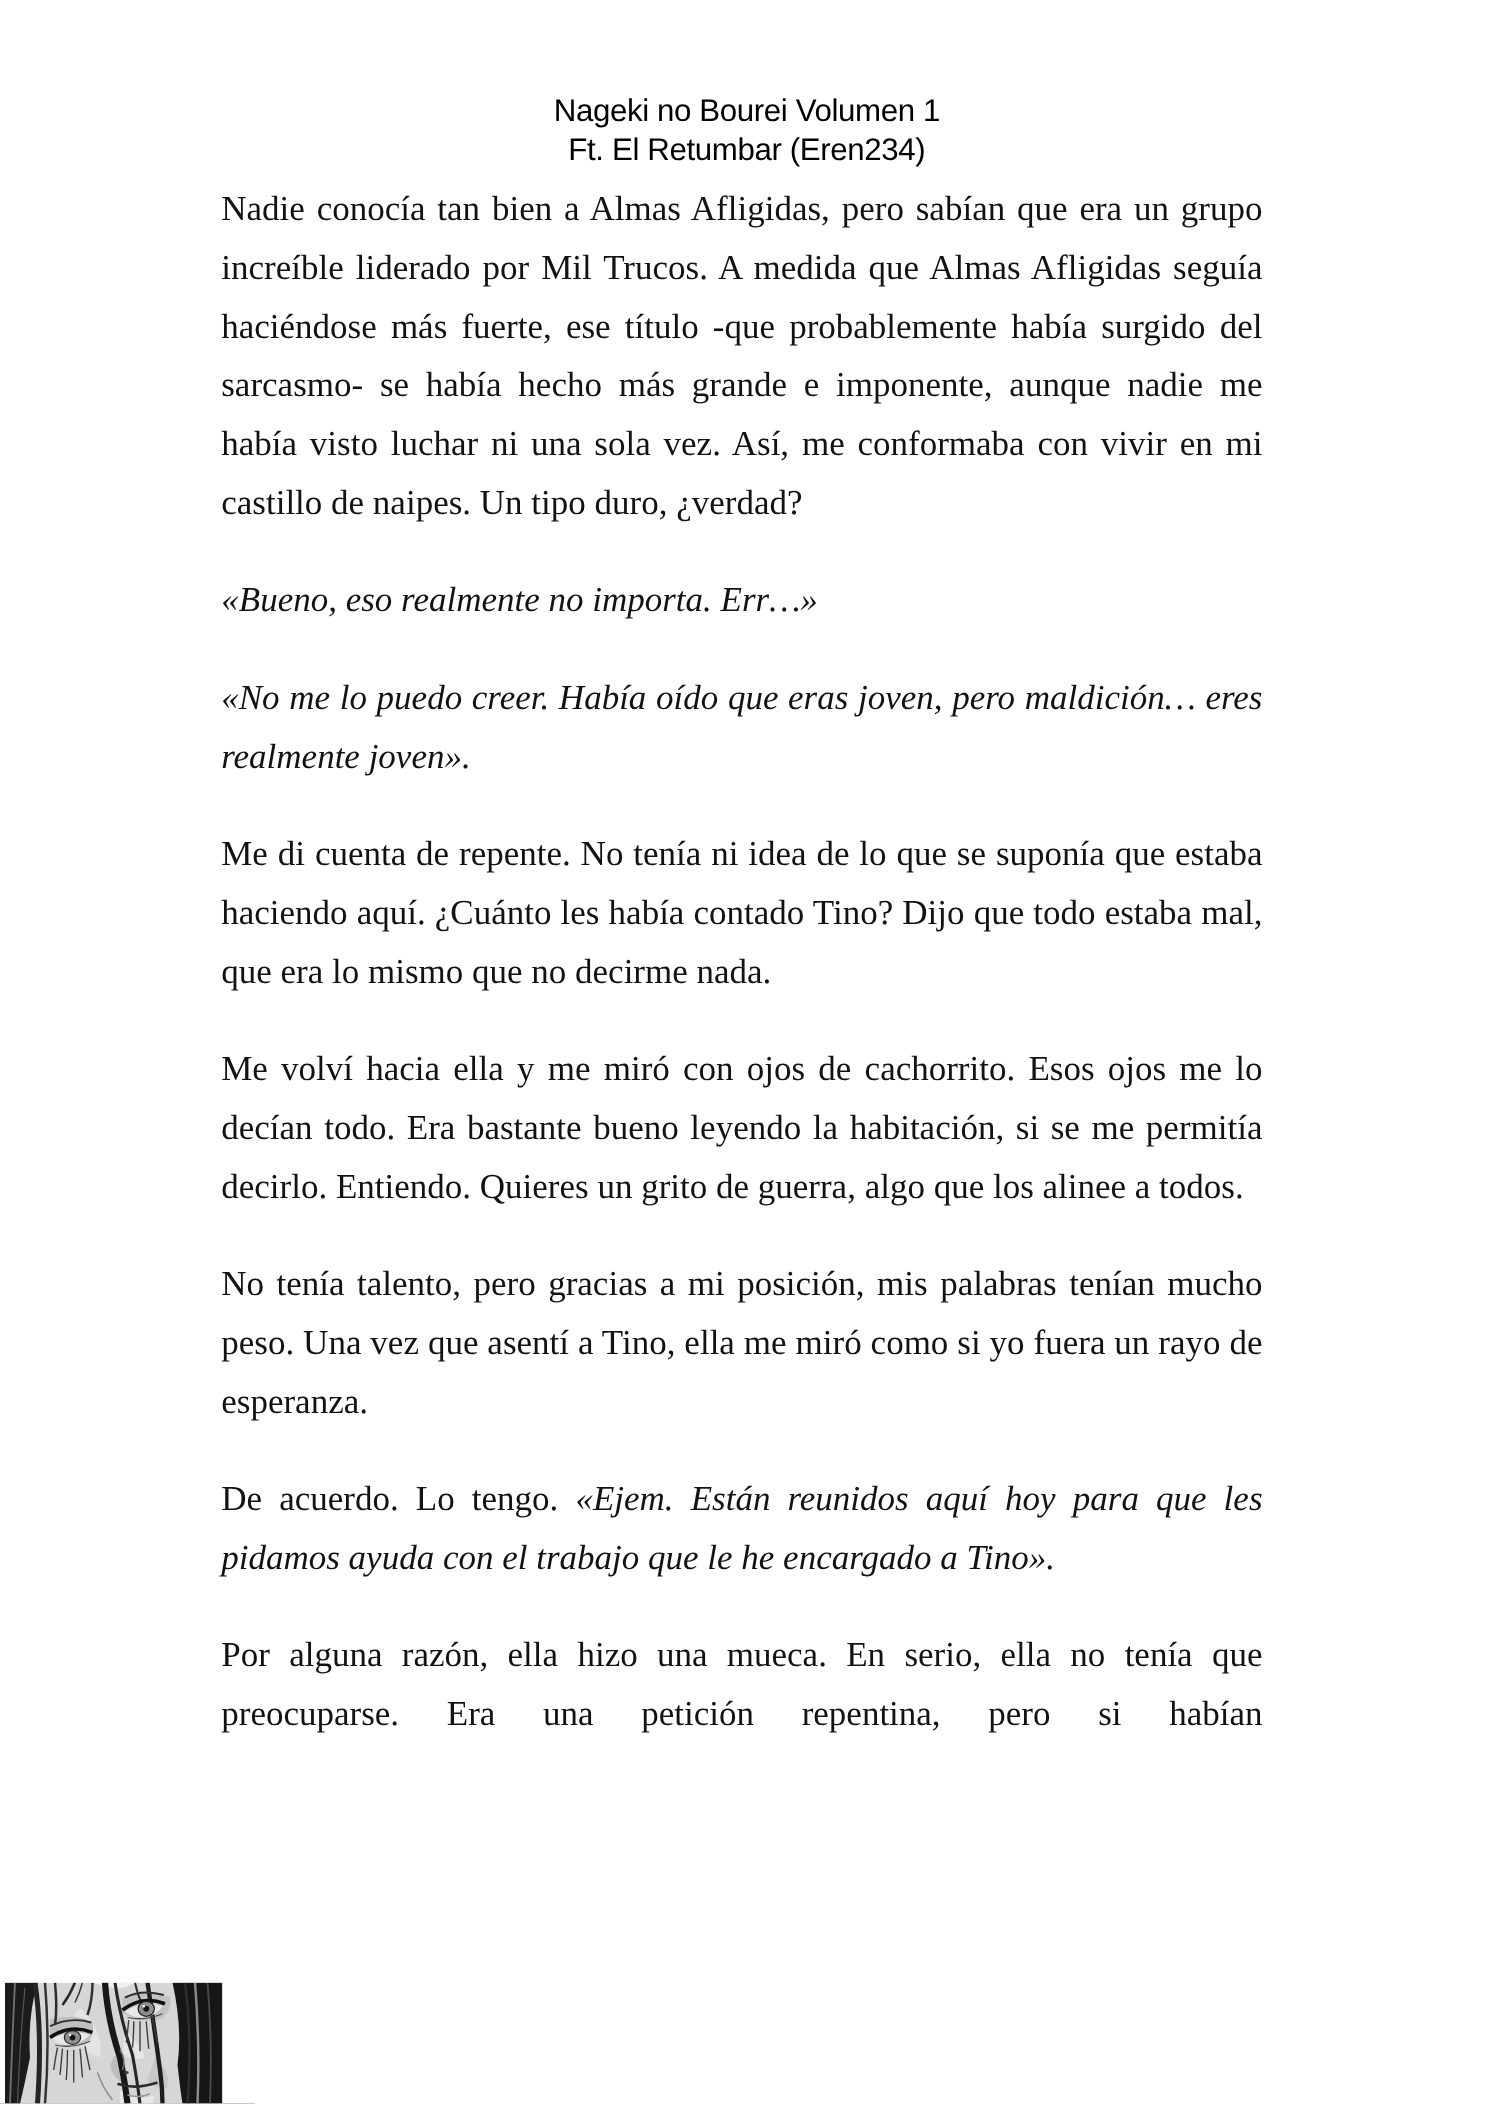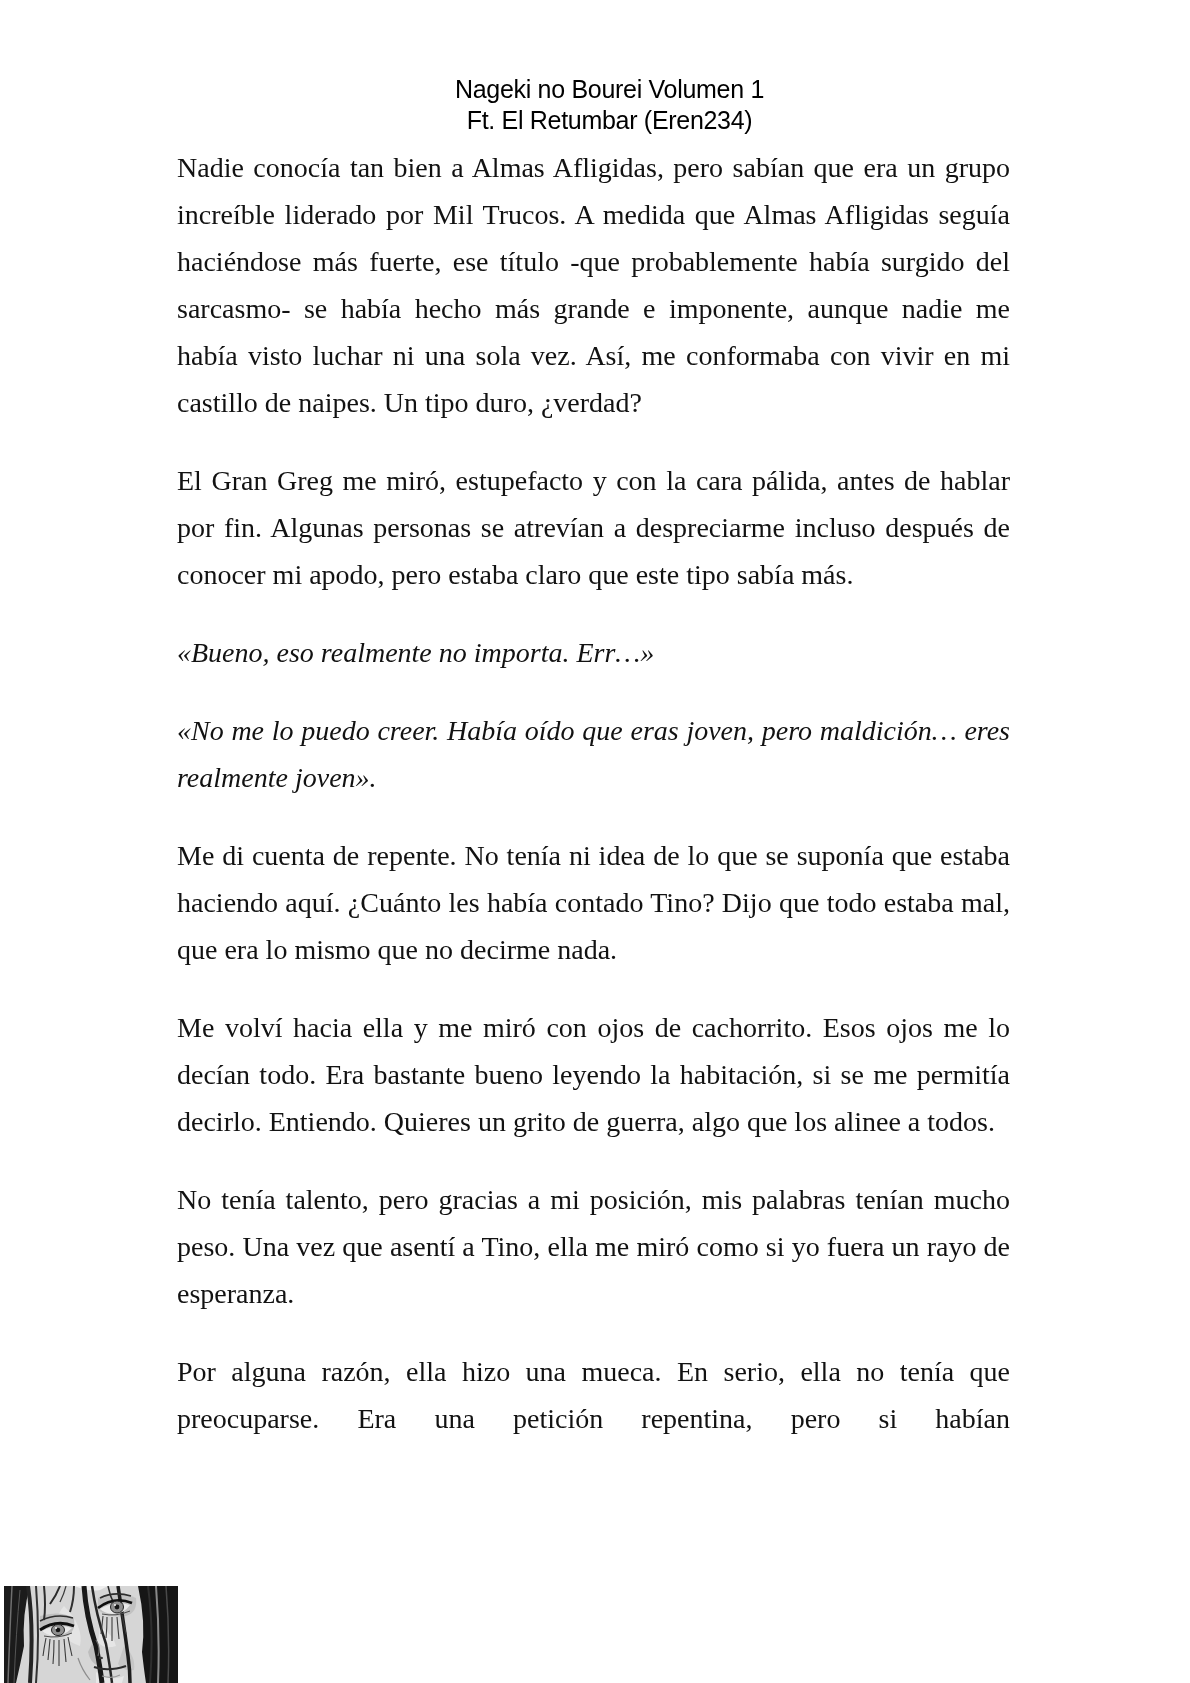--- a/index.html
+++ b/index.html
@@ -8,21 +8,21 @@
     width: 1190px;
     height: 1683px;
     margin: 0 auto;
     background: #ffffff;
     overflow: hidden;
     font-family: "Liberation Serif", serif;
   }
   .doc-header {
     position: absolute;
     top: 74px;
-    left: 193px;
+    left: 181px;
     width: 833px;
     text-align: center;
     font-family: "Liberation Sans", sans-serif;
     font-size: 25px;
     line-height: 31px;
     letter-spacing: -0.3px;
     color: #000000;
   }
   .doc-body {
     position: absolute;
@@ -55,26 +55,26 @@
 
 <div class="page">
 
   <div class="doc-header">
     <div>Nageki no Bourei Volumen 1</div>
     <div>Ft. El Retumbar (Eren234)</div>
   </div>
 
   <div class="doc-body">
     <p>Nadie conocía tan bien a Almas Afligidas, pero sabían que era un grupo increíble liderado por Mil Trucos. A medida que Almas Afligidas seguía haciéndose más fuerte, ese título -que probablemente había surgido del sarcasmo- se había hecho más grande e imponente, aunque nadie me había visto luchar ni una sola vez. Así, me conformaba con vivir en mi castillo de naipes. Un tipo duro, ¿verdad?</p>
-    <p>El Gran Greg me miró, estupefacto y con la cara pálida, antes de hablar por fin. Algunas personas se atrevían a despreciarme incluso después de conocer mi apodo, pero estaba claro que este tipo sabía más.</p>
     <p class="italic">«Bueno, eso realmente no importa. Err…»</p>
     <p class="italic">«No me lo puedo creer. Había oído que eras joven, pero maldición… eres realmente joven».</p>
     <p>Me di cuenta de repente. No tenía ni idea de lo que se suponía que estaba haciendo aquí. ¿Cuánto les había contado Tino? Dijo que todo estaba mal, que era lo mismo que no decirme nada.</p>
     <p>Me volví hacia ella y me miró con ojos de cachorrito. Esos ojos me lo decían todo. Era bastante bueno leyendo la habitación, si se me permitía decirlo. Entiendo. Quieres un grito de guerra, algo que los alinee a todos.</p>
     <p>No tenía talento, pero gracias a mi posición, mis palabras tenían mucho peso. Una vez que asentí a Tino, ella me miró como si yo fuera un rayo de esperanza.</p>
+    <p><span>De acuerdo. Lo tengo. </span><span class="it">«Ejem. Están reunidos aquí hoy para que les pidamos ayuda con el trabajo que le he encargado a Tino».</span></p>
     <p class="cont">Por alguna razón, ella hizo una mueca. En serio, ella no tenía que preocuparse. Era una petición repentina, pero si habían</p>
   </div>
 
   <div class="footer-illustration">
     <svg viewBox="0 0 174 97" xmlns="http://www.w3.org/2000/svg">
 
       <rect x="0" y="0" width="174" height="97" fill="#d6d6d6"></rect>
 
       <path d="M70,0 Q92,8 100,2 L104,0 Z" fill="#efefef"></path>
       <path d="M60,20 Q80,40 76,60 Q60,55 52,38 Q54,26 60,20 Z" fill="#e4e4e4"></path>

